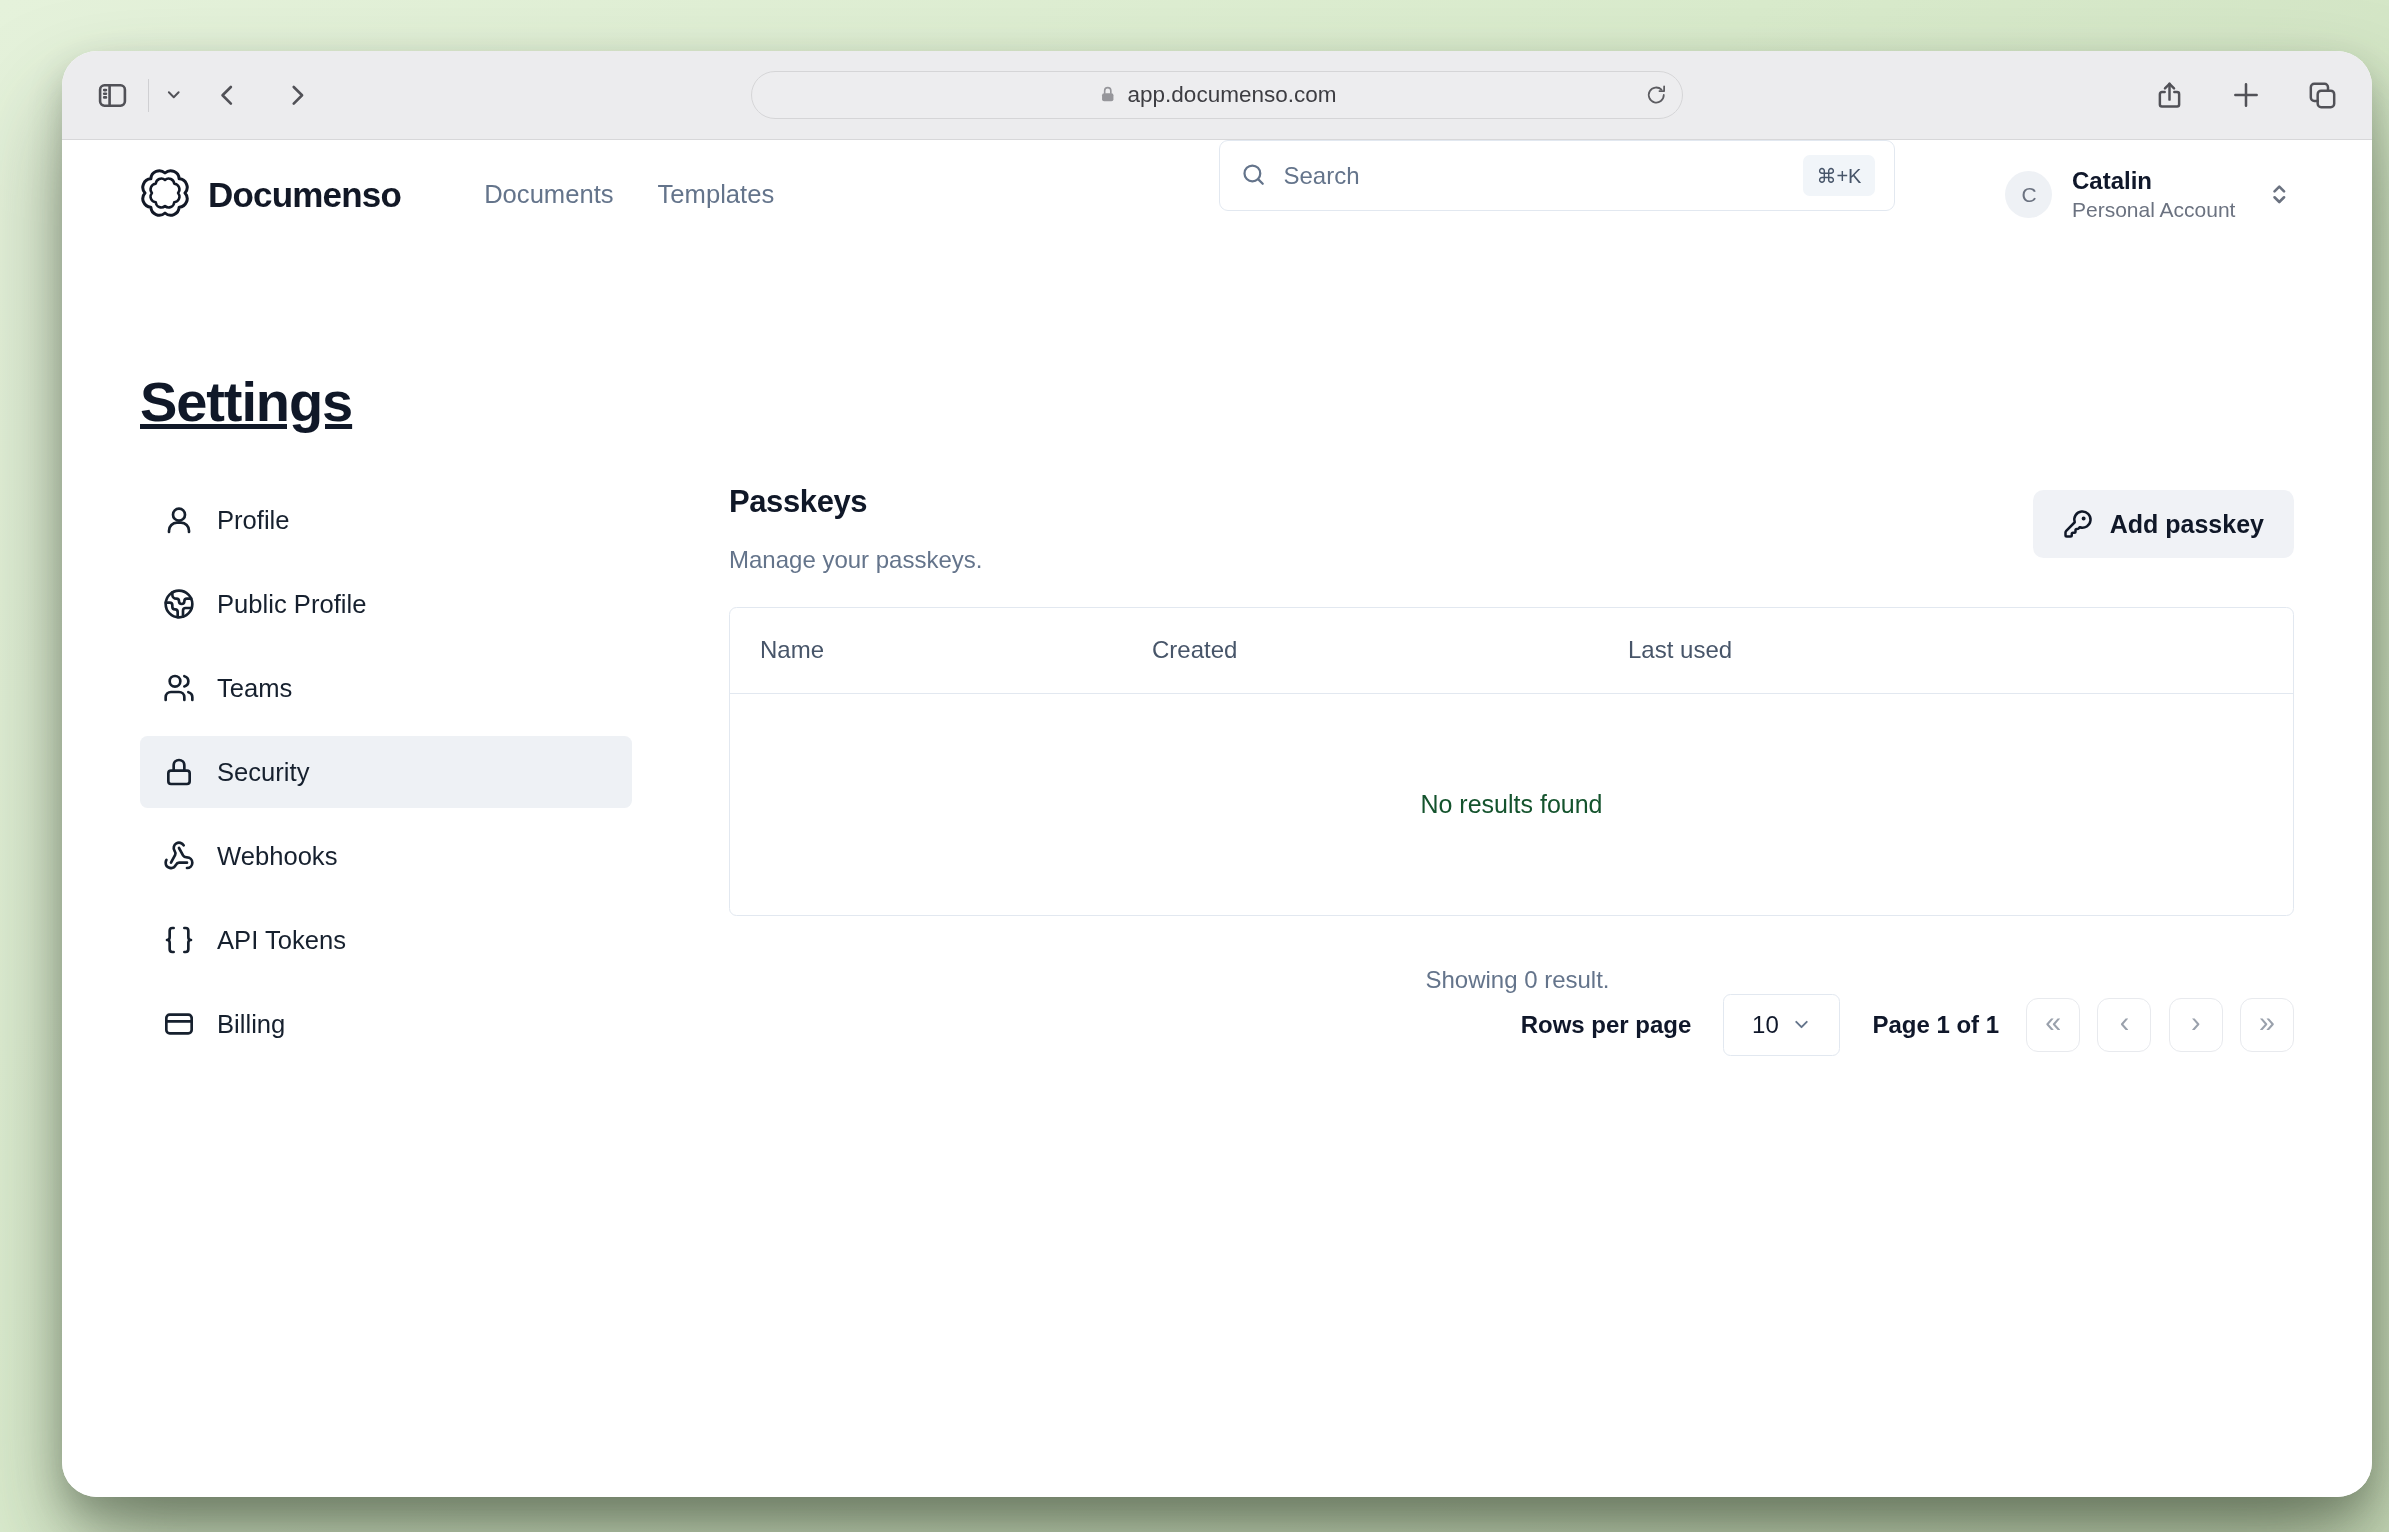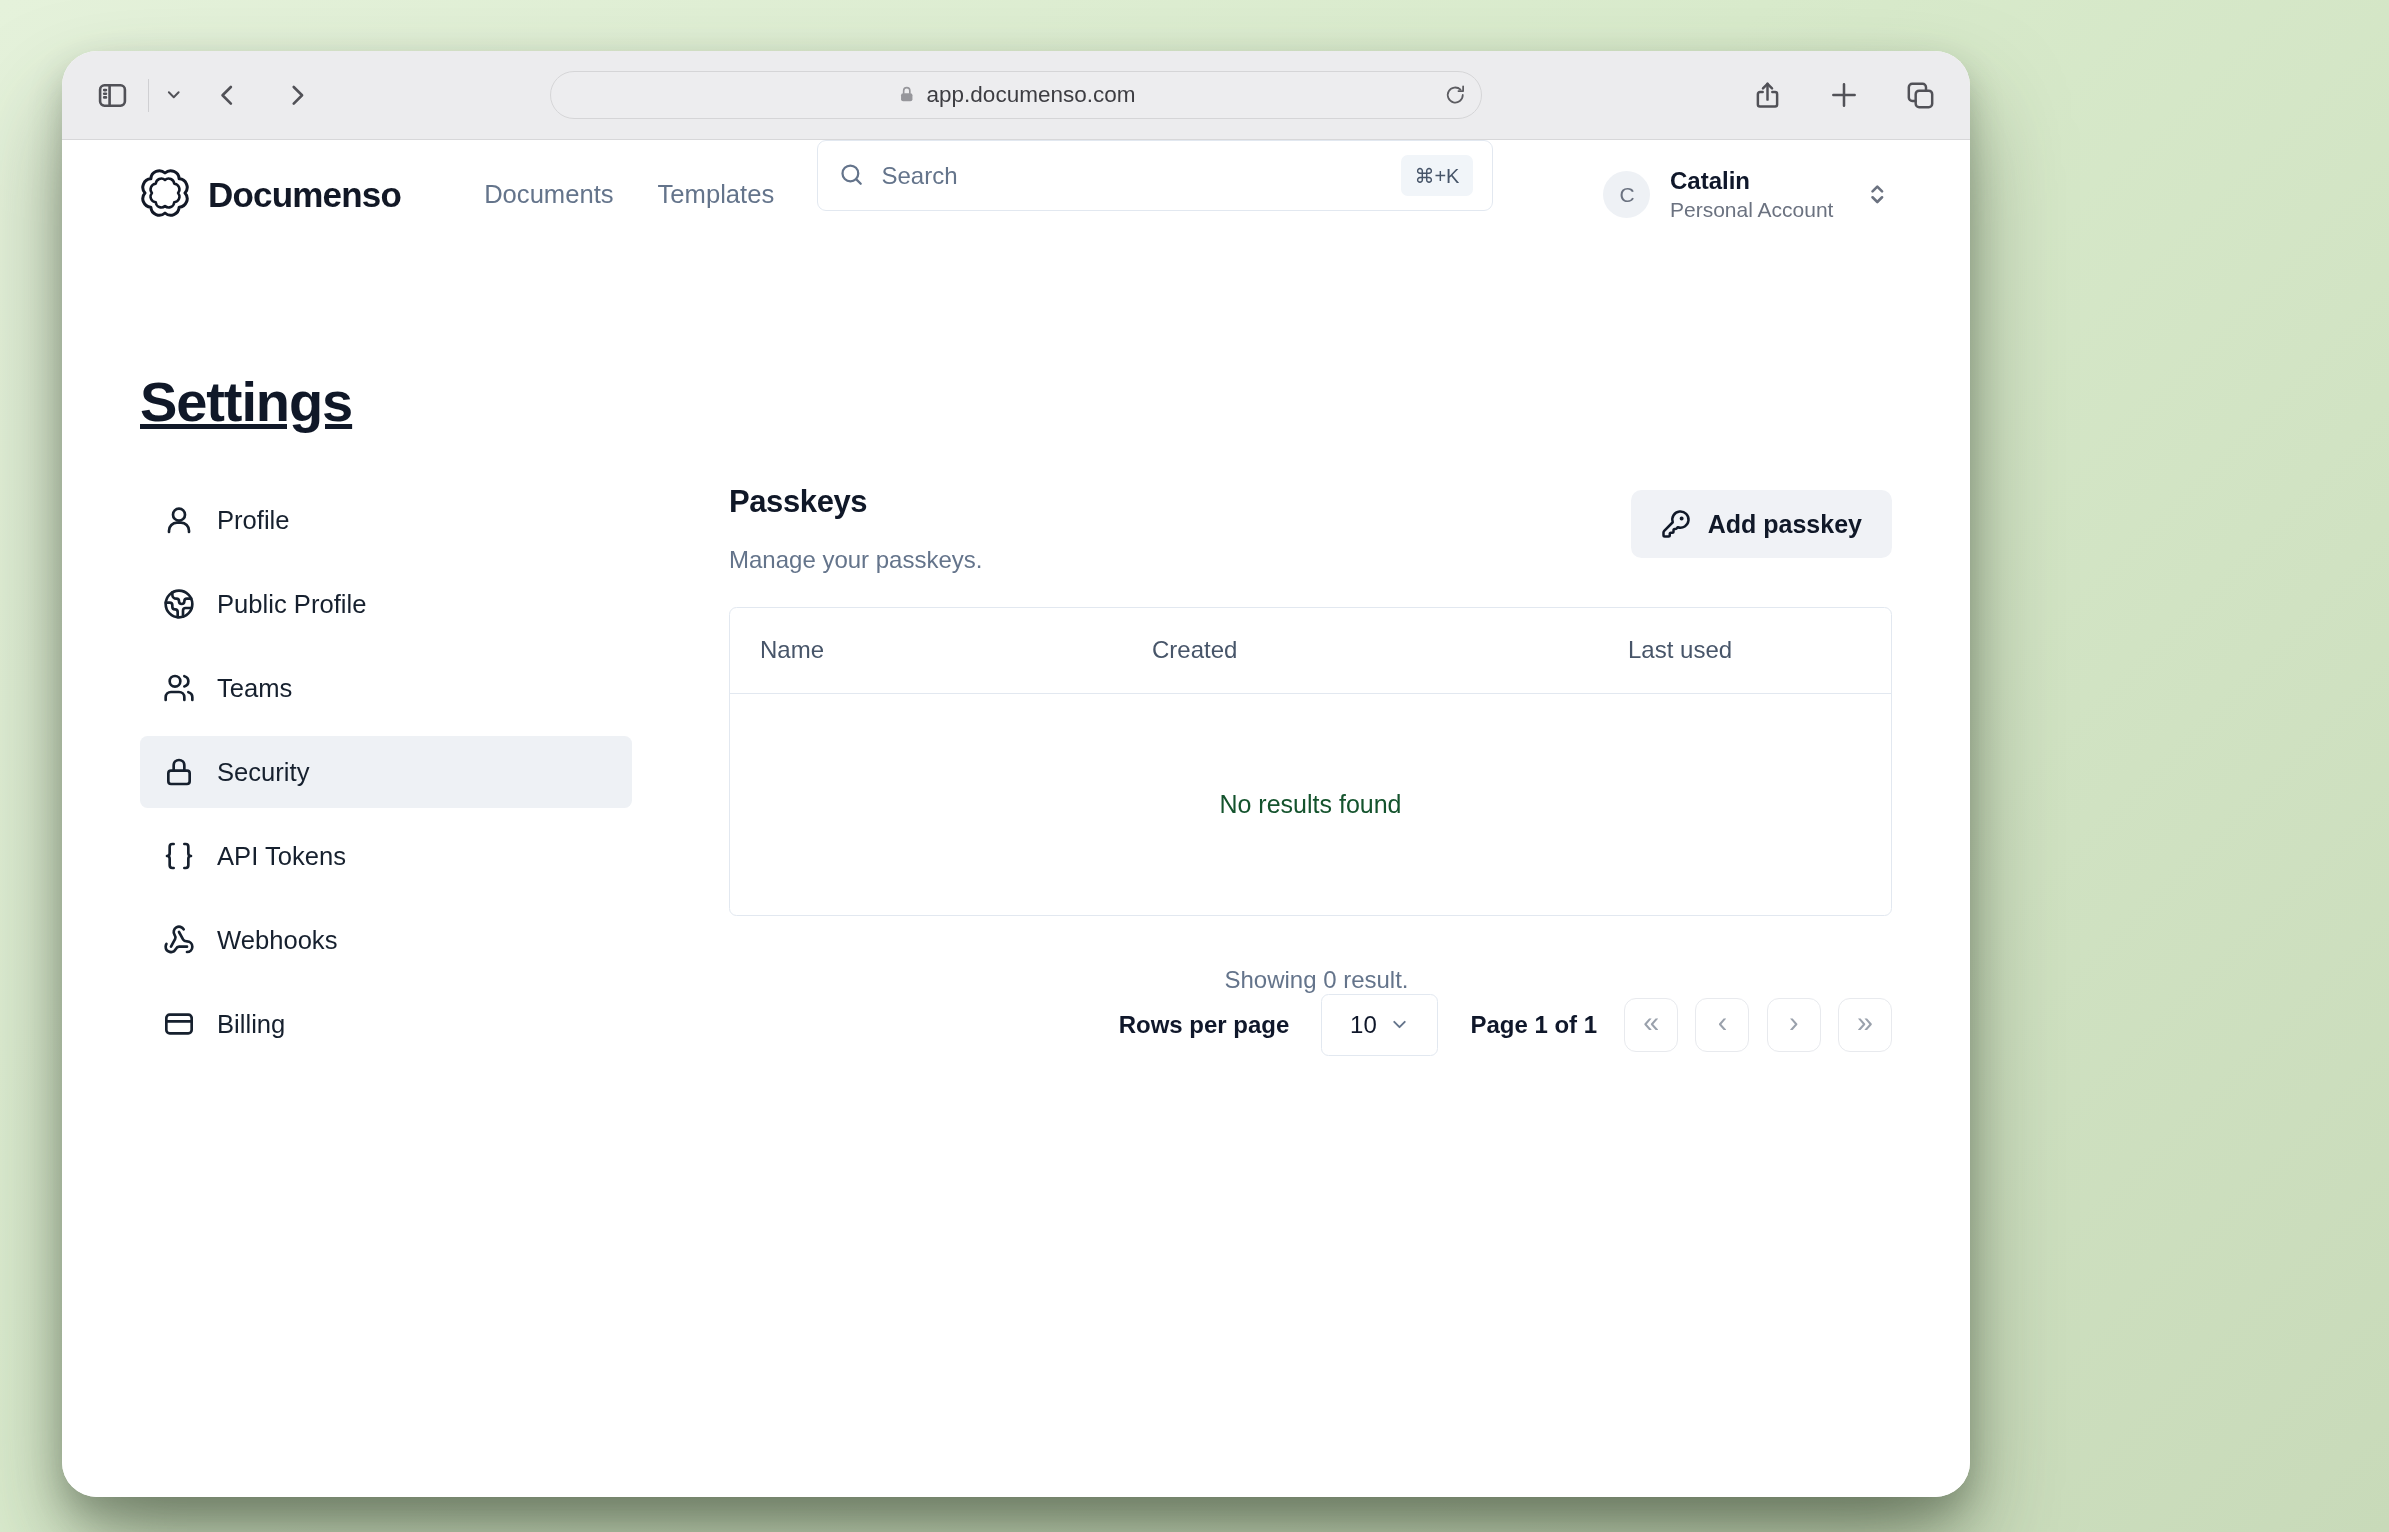--- a/index.html
+++ b/index.html
@@ -6,21 +6,21 @@
   html, body { width: 2389px; height: 1533px; overflow: hidden; }
   body {
     font-family: "Liberation Sans", "DejaVu Sans", sans-serif;
     background: linear-gradient(135deg, #e5f2db 0%, #d9ebcc 45%, #c8dab9 100%);
     position: relative;
   }
 
   
   .window {
     position: absolute; left: 62px; top: 51px;
-    width: 1908px; height: 1446px;
+    width: 2310px; height: 1446px;
     background: #ffffff; border-radius: 35px;
     box-shadow: 0 53px 98px -7.5px rgba(52, 66, 46, 0.55), 0 16.5px 33px rgba(52, 66, 46, 0.28);
     overflow: hidden; display: flex; flex-direction: column;
   }
 
   
   .toolbar {
     height: 89px; flex: 0 0 89px;
     background: #ececee; border-bottom: 0.8px solid #d7d7d9;
     display: flex; align-items: center; padding: 0 33px;
@@ -301,35 +301,35 @@
             <svg width="32" height="32" viewBox="0 0 24 24" fill="none" stroke="currentColor" stroke-width="2">
               <rect x="4" y="11" width="16" height="10" rx="2"></rect>
                 <path d="M8 11V7a4 4 0 0 1 8 0v4"></path>
             </svg>
           </span>
           <span>Security</span>
         </div>
         <div class="side-item">
           <span class="icn">
             <svg width="32" height="32" viewBox="0 0 24 24" fill="none" stroke="currentColor" stroke-width="2">
-              <path d="M8 3H7a2 2 0 0 0-2 2v5a2 2 0 0 1-2 2a2 2 0 0 1 2 2v5c0 1.1.9 2 2 2h1"></path>
-              <path d="M16 21h1a2 2 0 0 0 2-2v-5c0-1.1.9-2 2-2a2 2 0 0 1-2-2V5a2 2 0 0 0-2-2h-1"></path>
-            </svg>
-          </span>
-          <span>API Tokens</span>
-        </div>
-        <div class="side-item">
-          <span class="icn">
-            <svg width="32" height="32" viewBox="0 0 24 24" fill="none" stroke="currentColor" stroke-width="2">
               <path d="M18 16.98h-5.99c-1.1 0-1.95.94-2.48 1.9A4 4 0 0 1 2 17c.01-.7.2-1.4.57-2"></path>
               <path d="m6 17 3.13-5.78c.53-.97.1-2.18-.5-3.1a4 4 0 1 1 6.89-4.06"></path>
               <path d="m12 6 3.13 5.73C15.66 12.7 16.9 13 18 13a4 4 0 0 1 0 8"></path>
             </svg>
           </span>
           <span>Webhooks</span>
+        </div>
+        <div class="side-item">
+          <span class="icn">
+            <svg width="32" height="32" viewBox="0 0 24 24" fill="none" stroke="currentColor" stroke-width="2">
+              <path d="M8 3H7a2 2 0 0 0-2 2v5a2 2 0 0 1-2 2a2 2 0 0 1 2 2v5c0 1.1.9 2 2 2h1"></path>
+              <path d="M16 21h1a2 2 0 0 0 2-2v-5c0-1.1.9-2 2-2a2 2 0 0 1-2-2V5a2 2 0 0 0-2-2h-1"></path>
+            </svg>
+          </span>
+          <span>API Tokens</span>
         </div>
         <div class="side-item">
           <span class="icn">
             <svg width="32" height="32" viewBox="0 0 24 24" fill="none" stroke="currentColor" stroke-width="2">
               <rect x="2.5" y="5" width="19" height="14" rx="2.5"></rect>
                 <line x1="2.5" y1="10" x2="21.5" y2="10"></line>
             </svg>
           </span>
           <span>Billing</span>
         </div>

